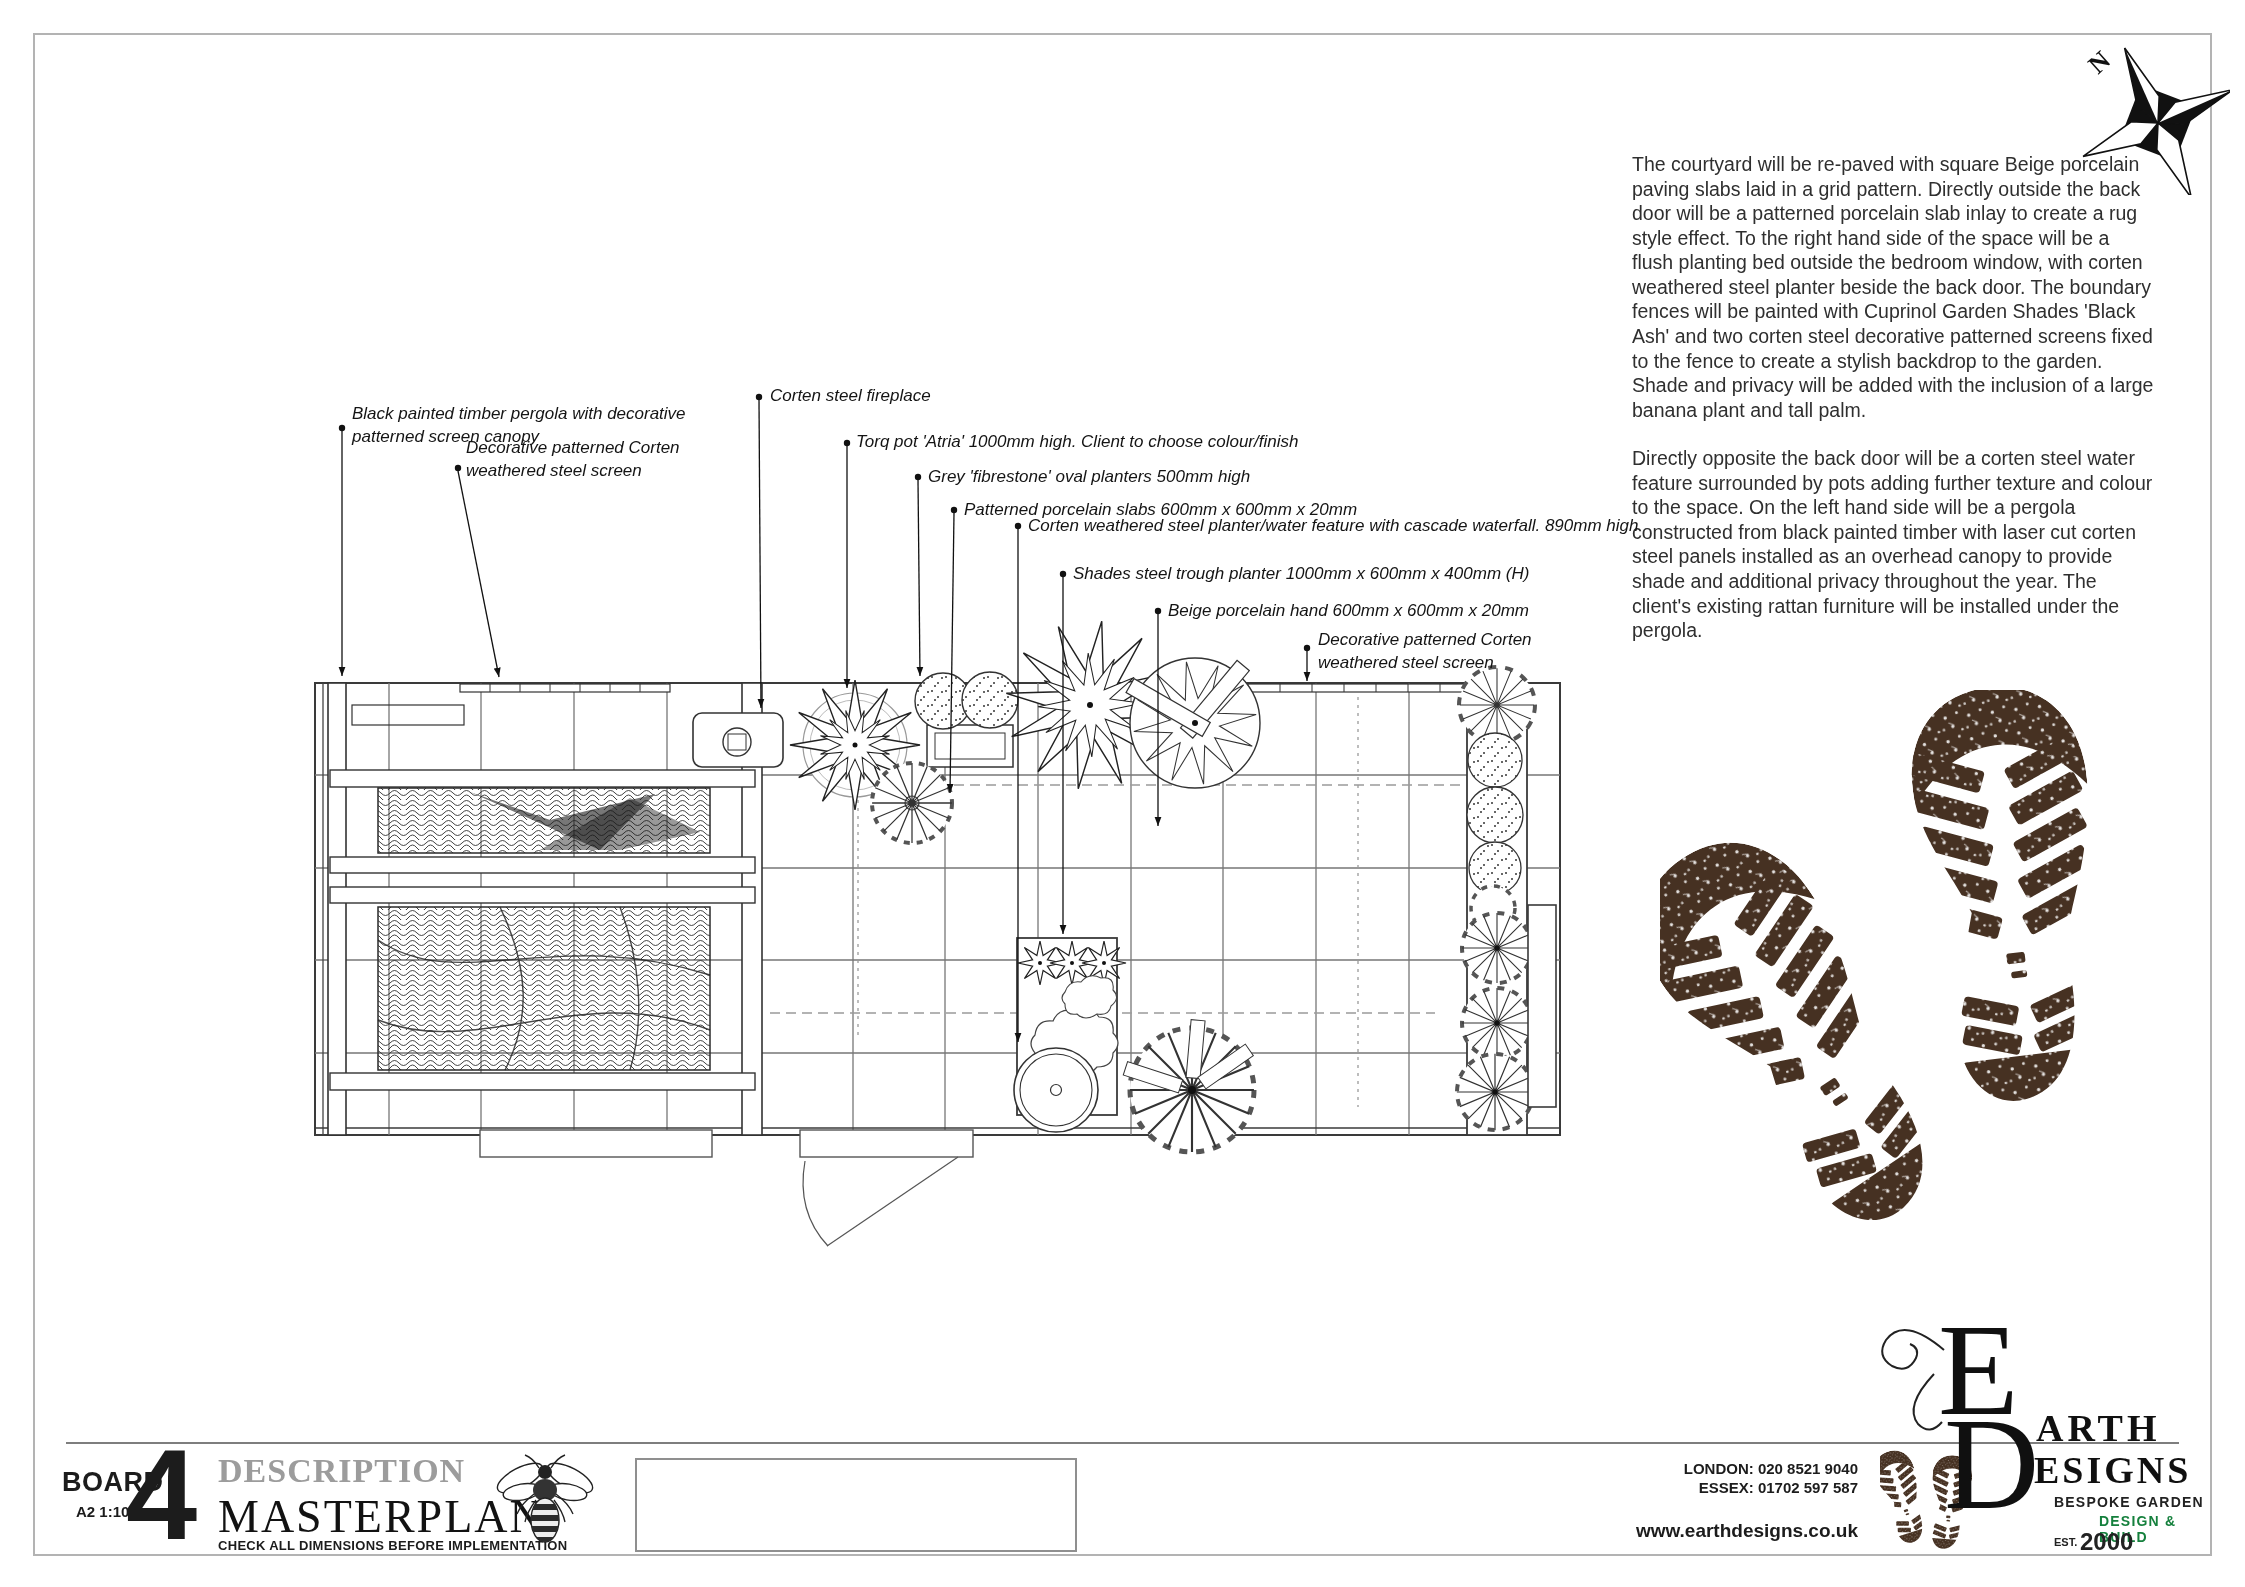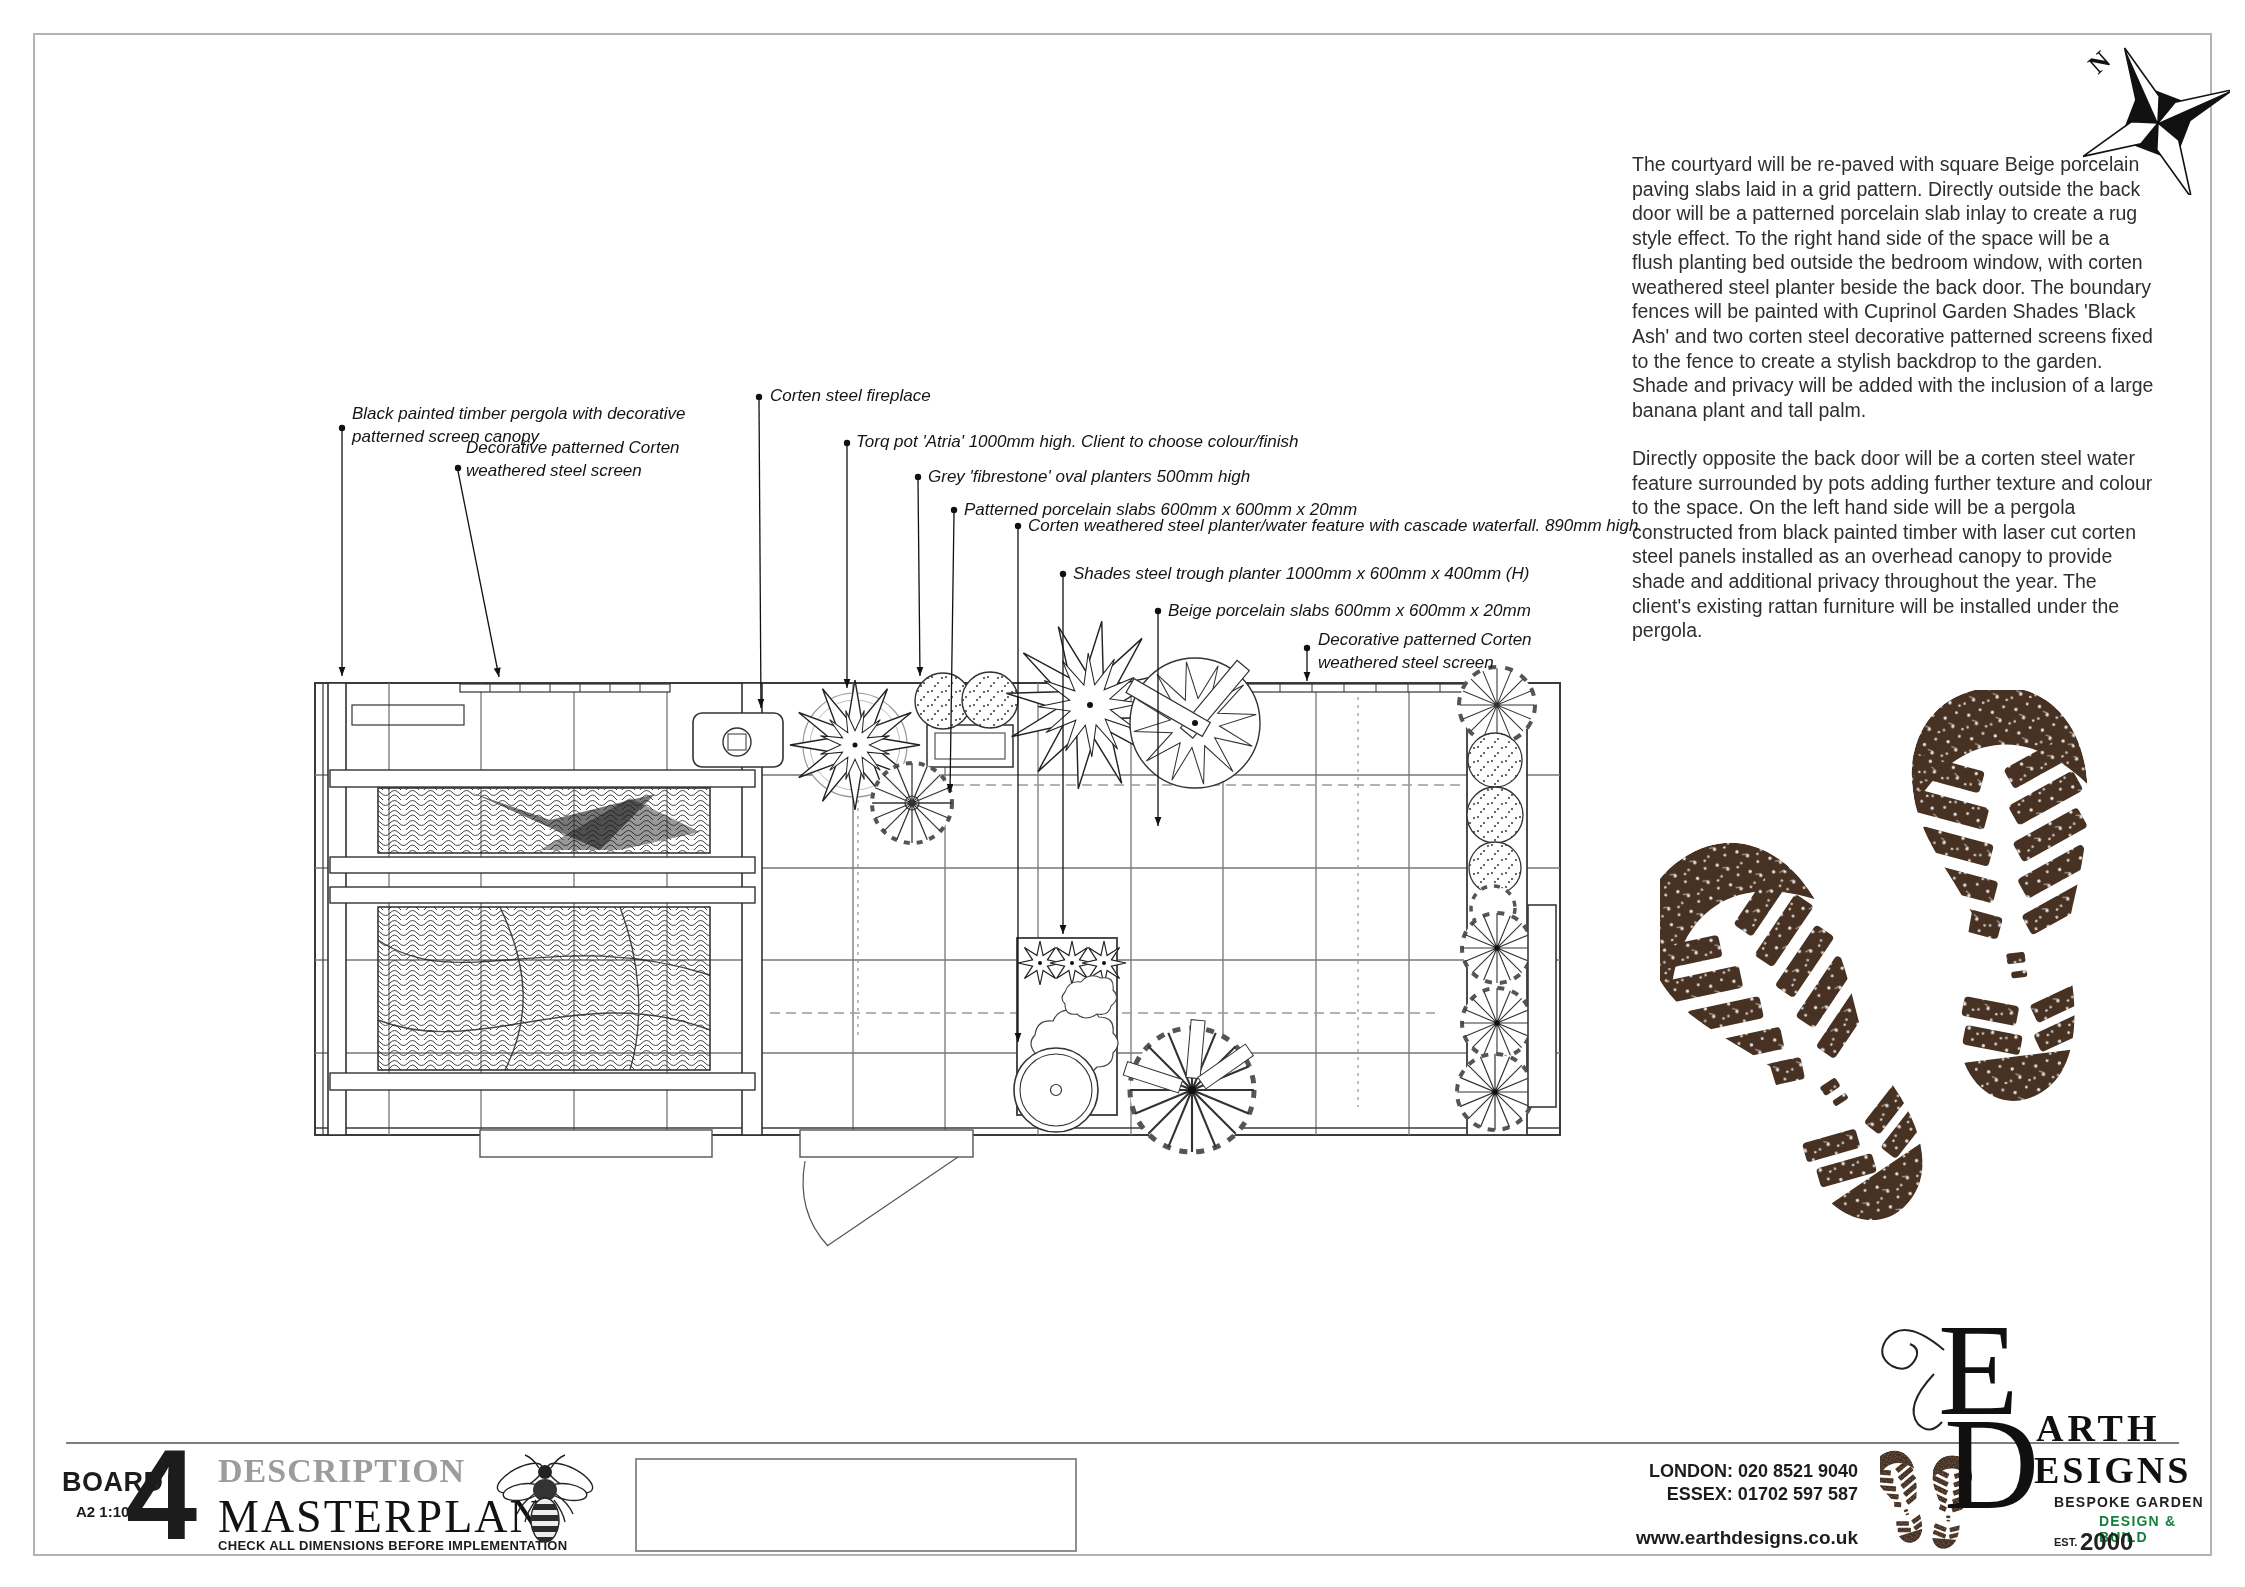--- a/index.html
+++ b/index.html
@@ -17,21 +17,21 @@
   .board-label{position:absolute;left:62px;top:1467px;font-size:27px;font-weight:800;letter-spacing:.5px;}
   .board-scale{position:absolute;left:76px;top:1503px;font-size:15px;font-weight:700;}
   .board-number{position:absolute;left:126px;top:1434px;font-size:128px;font-weight:900;line-height:.95;}
   .desc-label{position:absolute;left:218px;top:1452px;font-family:"Liberation Serif",serif;
               font-size:34px;font-weight:700;color:#9c9c9c;letter-spacing:1px;}
   .board-title{position:absolute;left:218px;top:1490px;font-family:"Liberation Serif",serif;
                font-size:46px;color:#121212;letter-spacing:2px;}
   .check-note{position:absolute;left:218px;top:1538px;font-size:13px;font-weight:800;letter-spacing:.3px;}
   .center-box{position:absolute;left:635px;top:1458px;width:438px;height:90px;border:2px solid #8f8f8f;}
   .contact{position:absolute;left:1540px;top:1460px;width:318px;text-align:right;font-weight:700;}
-  .contact .ph{font-size:18px;line-height:1.25;}
+  .contact .ph{font-size:15px;line-height:1.25;}
   .contact .web{font-size:19px;margin-top:22px;}
   
   .logo{position:absolute;left:1878px;top:1318px;width:334px;height:238px;}
   .logo .big-e{position:absolute;left:60px;top:-14px;font-family:"Liberation Serif",serif;font-size:132px;line-height:1;color:#101010;}
   .logo .big-d{position:absolute;left:66px;top:80px;font-family:"Liberation Serif",serif;font-size:132px;line-height:1;color:#101010;}
   .logo .earth-rest{position:absolute;left:158px;top:88px;font-family:"Liberation Serif",serif;font-size:38px;font-weight:700;letter-spacing:4px;color:#101010;}
   .logo .designs-rest{position:absolute;left:156px;top:130px;font-family:"Liberation Serif",serif;font-size:38px;font-weight:700;letter-spacing:3px;color:#101010;}
   .logo .tag1{position:absolute;left:176px;top:176px;font-size:14px;font-weight:700;letter-spacing:1.2px;color:#222;}
   .logo .tag2{position:absolute;left:176px;top:195px;font-size:14px;font-weight:700;letter-spacing:1.2px;color:#15803d;padding-left:45px;}
   .logo .est{position:absolute;left:176px;top:218px;font-size:11px;font-weight:800;color:#222;}
@@ -295,21 +295,21 @@
   <div class="plan-label" style="left:770px;top:385px;">Corten steel fireplace</div>
   <div class="plan-label" style="left:352px;top:403px;">Black painted timber pergola with decorative
 patterned screen canopy</div>
   <div class="plan-label" style="left:466px;top:437px;">Decorative patterned Corten
 weathered steel screen</div>
   <div class="plan-label" style="left:856px;top:431px;">Torq pot 'Atria' 1000mm high. Client to choose colour/finish</div>
   <div class="plan-label" style="left:928px;top:466px;">Grey 'fibrestone' oval planters 500mm high</div>
   <div class="plan-label" style="left:964px;top:499px;">Patterned porcelain slabs 600mm x 600mm x 20mm</div>
   <div class="plan-label" style="left:1028px;top:515px;">Corten weathered steel planter/water feature with cascade waterfall. 890mm high</div>
   <div class="plan-label" style="left:1073px;top:563px;">Shades steel trough planter 1000mm x 600mm x 400mm (H)</div>
-  <div class="plan-label" style="left:1168px;top:600px;">Beige porcelain slabs 600mm x 600mm x 20mm</div>
+  <div class="plan-label" style="left:1168px;top:600px;">Beige porcelain hand 600mm x 600mm x 20mm</div>
   <div class="plan-label" style="left:1318px;top:629px;">Decorative patterned Corten
 weathered steel screen</div>
 
   <svg width="480" height="640" style="position:absolute;left:1660px;top:690px;" viewBox="0 0 480 640">
     <use href="#boot" transform="translate(14,150) rotate(-34 75 160) scale(1.32)"></use>
     <use href="#boot" transform="translate(248,-6) rotate(-7 75 160) scale(1.32)"></use>
   </svg>
 
   <div class="footer-rule"></div>
   <div class="board-label">BOARD</div>

